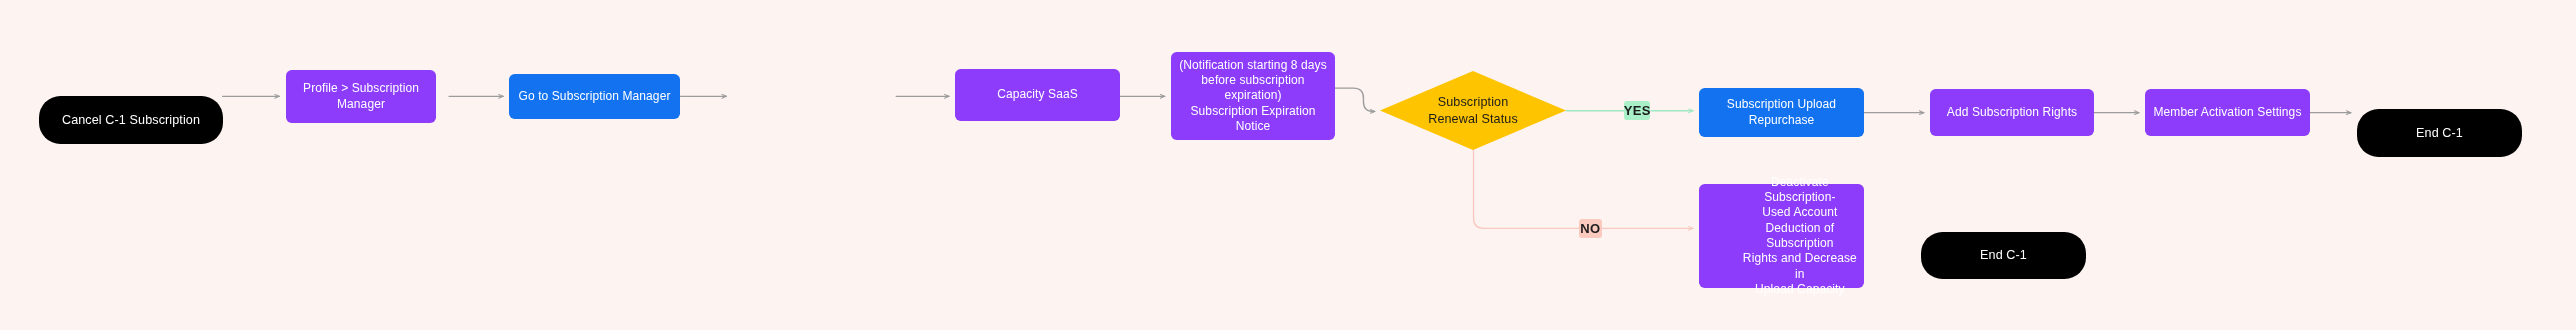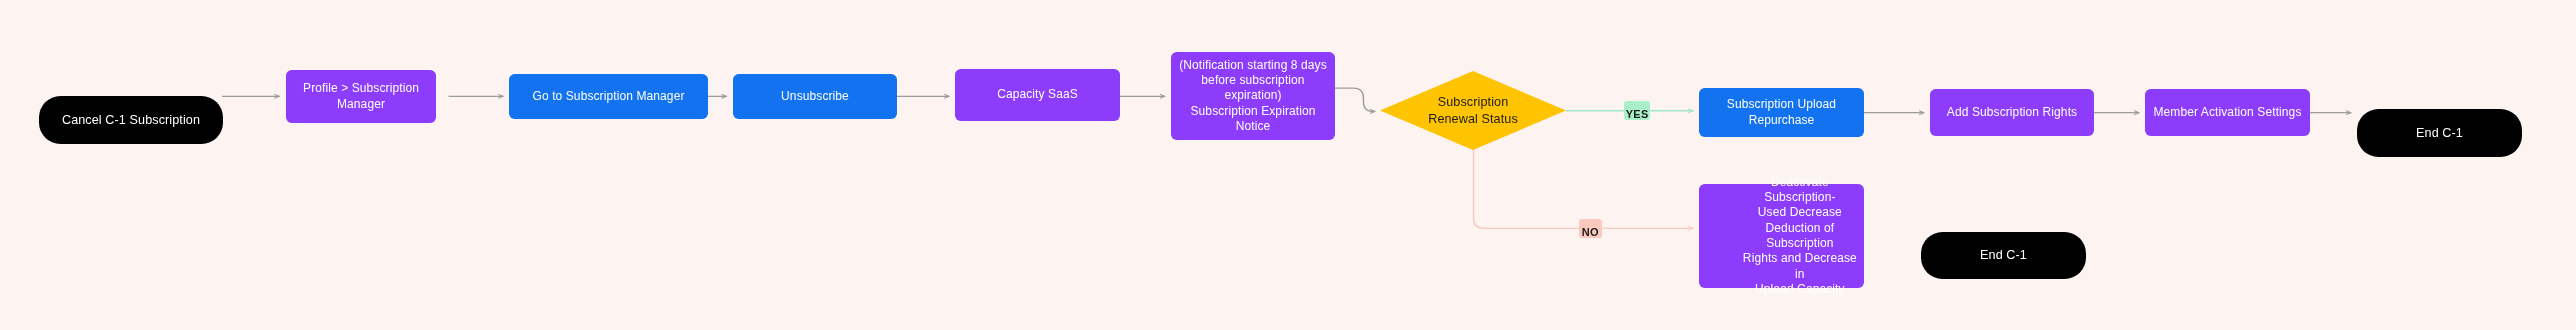--- a/index.html
+++ b/index.html
@@ -76,23 +76,23 @@
     clip-path: polygon(50% 0%, 100% 50%, 50% 100%, 0% 50%);
   }
   .n-decision .lines {
     position: relative;
     z-index: 2;
   }
   .edge-label {
     position: absolute;
     box-sizing: border-box;
     display: flex;
-    align-items: flex-end;
+    align-items: center;
     justify-content: center;
-    font-size: 11px;
+    font-size: 13px;
     font-weight: bold;
     letter-spacing: 0.3px;
     border-radius: 3.1px;
   }
   .lbl-yes {
     background: #a9f0c8;
     color: #1c1c1c;
   }
   .lbl-no {
     background: #fcc9bf;
@@ -146,31 +146,26 @@
     </span>
   </div>
 
   <div class="node n-purple" style="left:286px; top:70px; width:150px; height:53px;">
     <span class="lines">
       <span class="line">Profile &gt; Subscription</span>
       <span class="line">Manager</span>
     </span>
   </div>
 
-  <div class="node n-blue" style="left:509px; top:74px; width:199px; height:45px;">
+  <div class="node n-blue" style="left:509px; top:74px; width:171px; height:45px;">
     <span class="lines">
       <span class="line">Go to Subscription Manager</span>
     </span>
   </div>
 
-  <div class="node n-blue" style="left:733px; top:74px; width:164px; height:45px;">
-    <span class="lines">
-      <span class="line">Unsubscribe</span>
-    </span>
-  </div>
 
   <div class="node n-purple" style="left:955px; top:69px; width:165px; height:52px;">
     <span class="lines">
       <span class="line">Capacity SaaS</span>
     </span>
   </div>
 
   <div class="node n-purple" style="left:1171px; top:52px; width:164px; height:88px;">
     <span class="lines">
       <span class="line">(Notification starting 8 days</span>
@@ -210,21 +205,21 @@
 
   <div class="node n-terminal" style="left:2357px; top:85px; width:165px; height:48px;">
     <span class="lines">
       <span class="line">End C-1</span>
     </span>
   </div>
 
   <div class="node n-purple" style="left:1699px; top:184px; width:165px; height:104px;padding-left:43px;">
     <span class="lines">
       <span class="line">Deactivate Subscription-</span>
-      <span class="line">Used Decrease</span>
+      <span class="line">Used Account</span>
       <span class="line">Deduction of Subscription</span>
       <span class="line">Rights and Decrease in</span>
       <span class="line">Upload Capacity</span>
     </span>
   </div>
 
   <div class="node n-terminal" style="left:1921px; top:208px; width:165px; height:47px;">
     <span class="lines">
       <span class="line">End C-1</span>
     </span>

